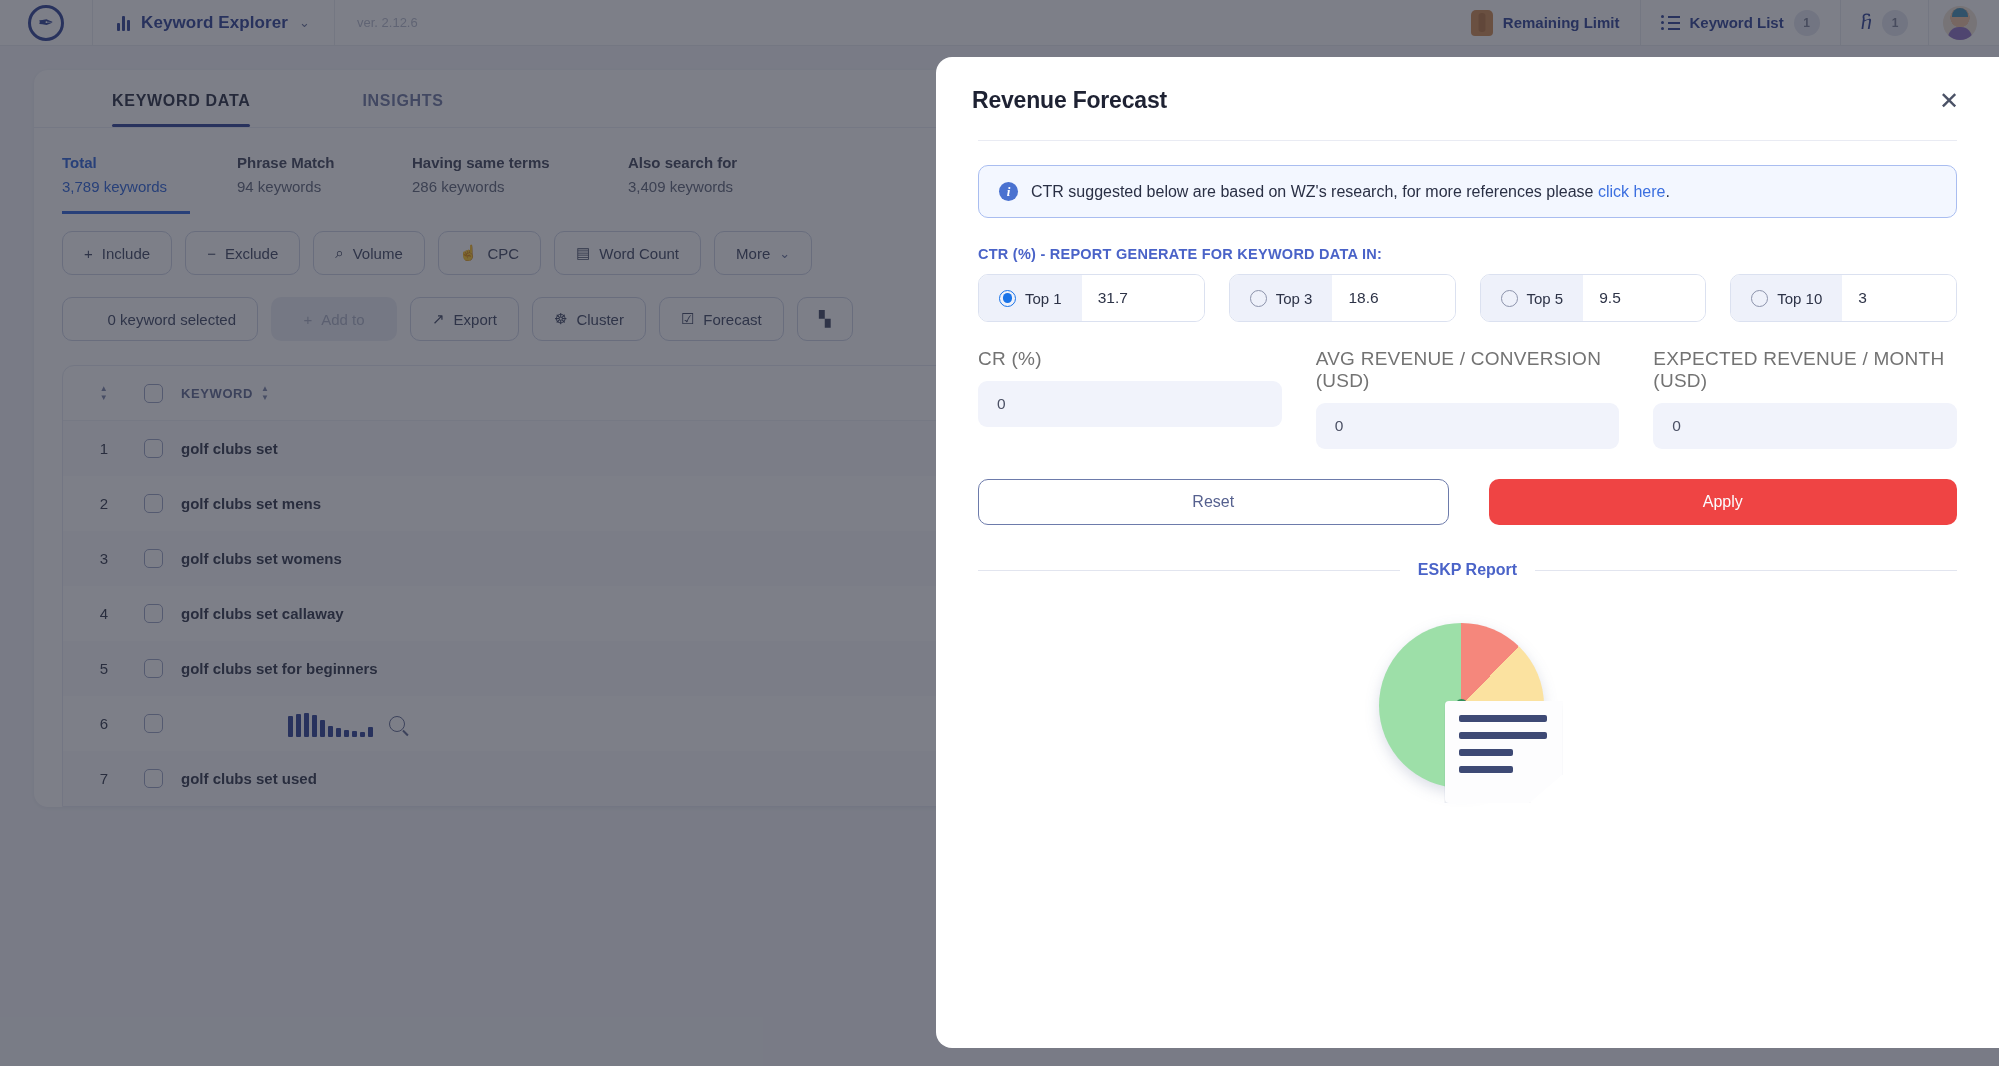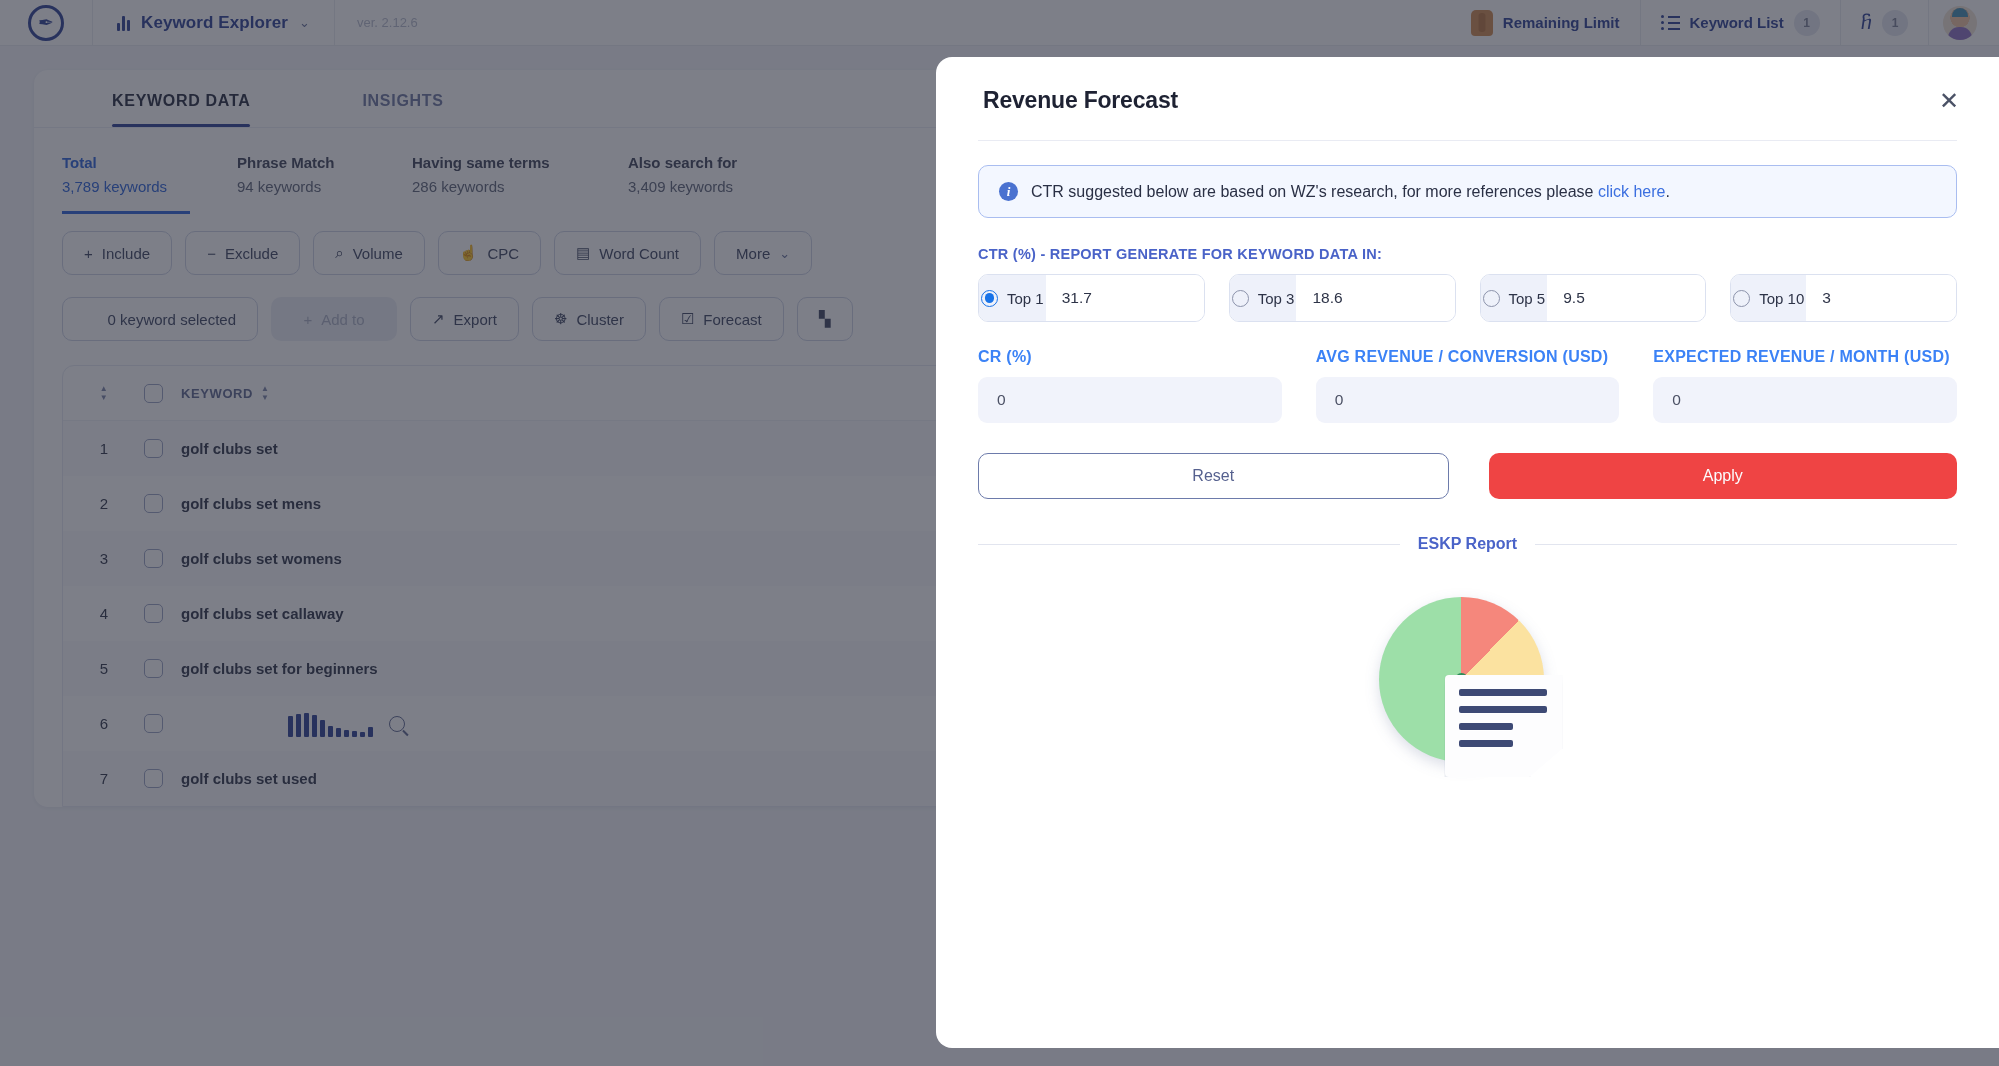--- a/index.html
+++ b/index.html
@@ -109,21 +109,21 @@
   .mag { width: 16px; height: 16px; border: 1.8px solid #5d6790; border-radius: 50%; position: relative; margin-left: 16px; }
   .mag:after { content:""; position:absolute; right:-5px; bottom:-3px; width:7px; height:1.8px;
      background:#5d6790; transform: rotate(45deg); }
 
   
   #overlay { position: absolute; inset: 0; background: rgba(38,42,56,.60); }
   #modal {
     position: absolute; left: 936px; top: 57px; width: 1063px; height: 991px;
     background: #fff; border-radius: 16px 0 0 16px; overflow-y: auto;
   }
-  .m-head { display: flex; align-items: center; padding: 30px 40px 0 47px; }
+  .m-head { display: flex; align-items: center; padding: 30px 40px 0 36px; }
   .m-title { font-size: 23px; font-weight: 700; color: #1e2233; letter-spacing: -.2px; }
   .m-close { margin-left: auto; font-size: 24px; color: #4b5266; line-height: 1; font-weight: 300; }
   .m-rule { height: 1px; background: #e9ebf3; margin: 26px 42px 0; }
   .m-body { padding: 24px 42px 40px; }
 
   .notice {
     border: 1.4px solid #a9bdf0; background: #f3f7ff; border-radius: 10px;
     padding: 16px 20px; display: flex; align-items: center; gap: 13px;
     font-size: 16px; color: #2a3045;
   }
@@ -138,31 +138,31 @@
   .sec-label {
     font-size: 14.5px; font-weight: 700; color: #4a63c8; letter-spacing: .25px;
     margin: 28px 0 12px;
   }
   .ctr-row { display: flex; gap: 24px; }
   .ctr-grp {
     flex: 1; display: flex; align-items: stretch; height: 48px;
     border: 1.2px solid #dbe1f0; border-radius: 10px; overflow: hidden; background: #fff;
   }
   .ctr-left {
-    display: flex; align-items: center; gap: 9px; padding: 0 2px;
+    display: flex; align-items: center; gap: 9px; padding: 0 20px;
     background: #eef1fa; font-size: 15px; color: #2d3347; white-space: nowrap;
   }
   .radio { width: 17px; height: 17px; border-radius: 50%; border: 1.6px solid #8c93ab; flex: none; }
   .radio.on { border: 1.8px solid #1873e8; position: relative; }
   .radio.on:after { content:""; position:absolute; inset:2.6px; border-radius:50%; background:#1873e8; }
   .ctr-val { flex: 1; display: flex; align-items: center; padding: 0 16px; font-size: 15.5px; color: #2d3347; background: #fff; }
 
   .fields-row { display: flex; gap: 34px; margin-top: 26px; }
   .field { flex: 1; }
-  .field .fl { font-size: 16px; font-weight: 700; color: #3b82f6; letter-spacing: .25px; margin-bottom: 11px; }
+  .field .fl { font-size: 19px; font-weight: 400; color: #737373; letter-spacing: .25px; margin-bottom: 11px; }
   .field .fi {
     height: 46px; border-radius: 9px; background: #f1f3fb; display: flex;
     align-items: center; padding: 0 19px; font-size: 15.5px; color: #4c5165;
   }
 
   .btn-row { display: flex; gap: 40px; margin-top: 30px; }
   .btn { flex: 1; height: 46px; border-radius: 10px; display: flex; align-items: center;
      justify-content: center; font-size: 16px; }
   .btn.reset { border: 1.4px solid #6d7bab; color: #56618f; background: #fff; }
   .btn.apply { background: #ef4444; color: #fbfcfe; }

